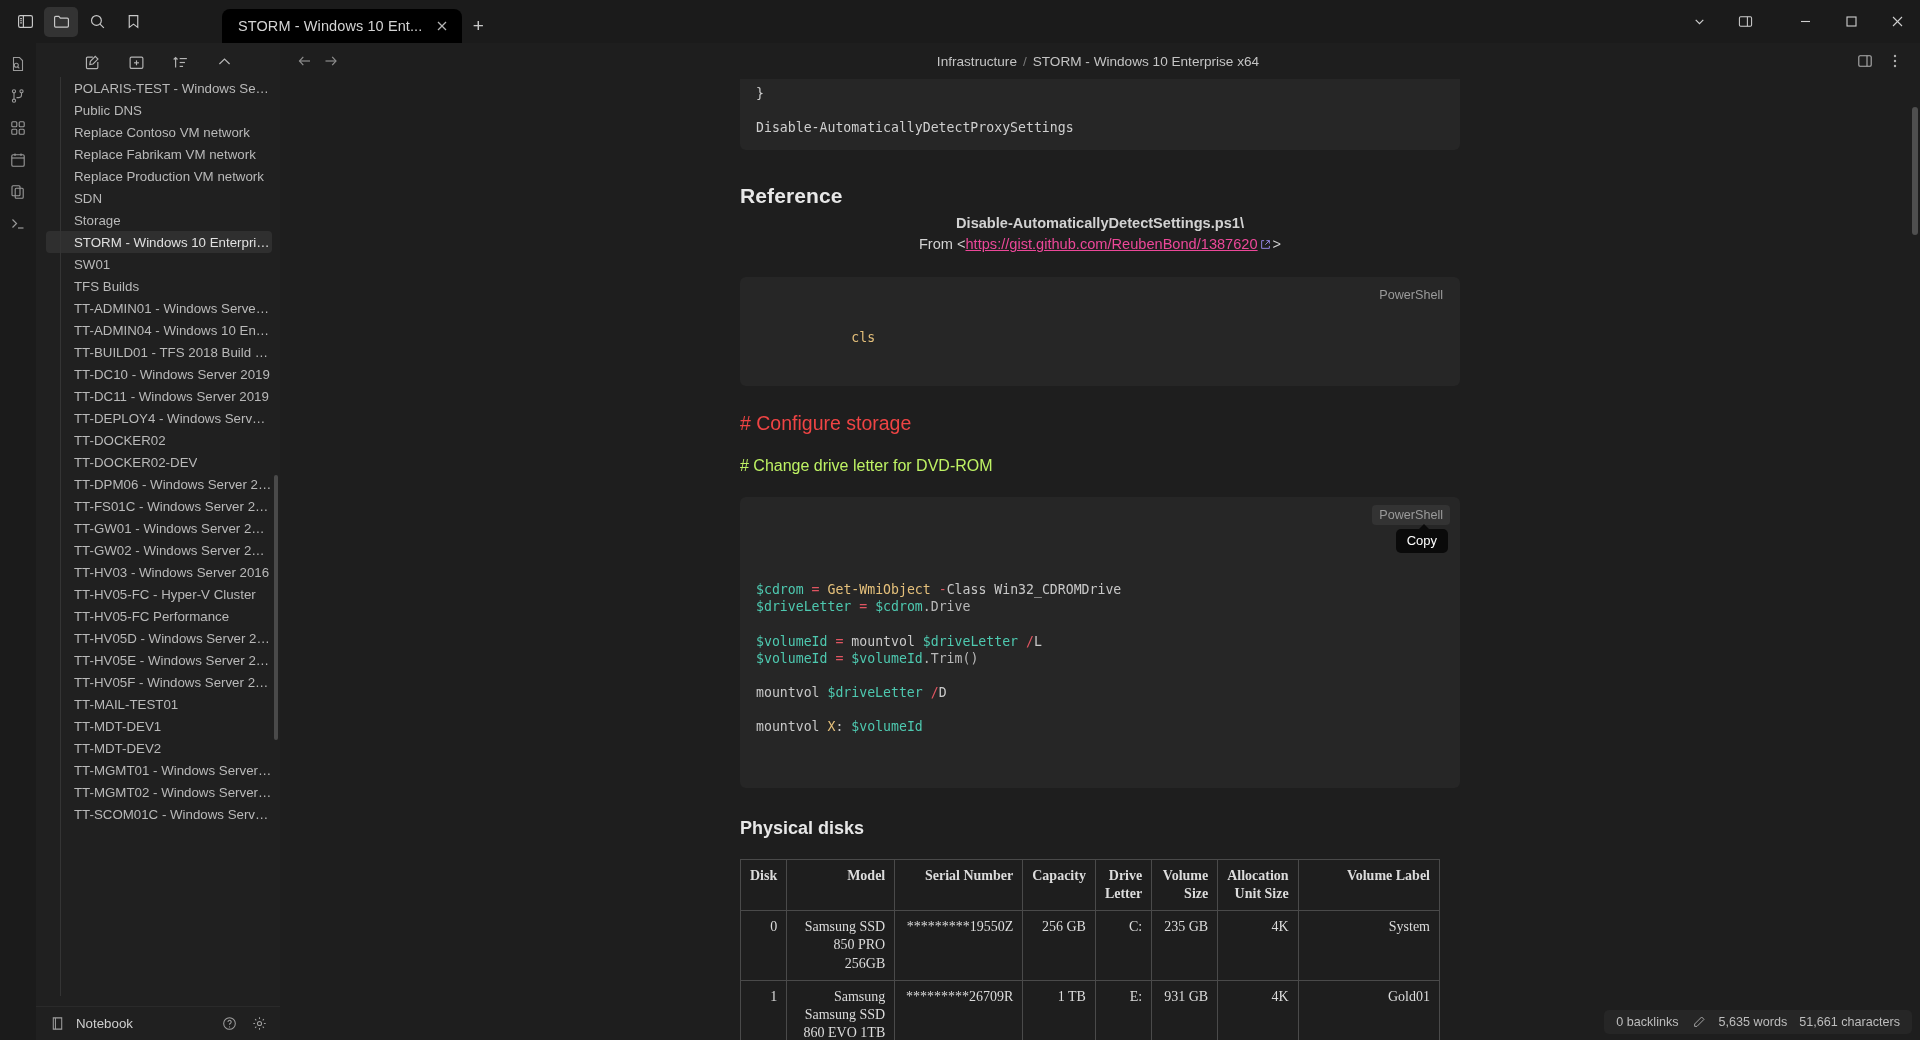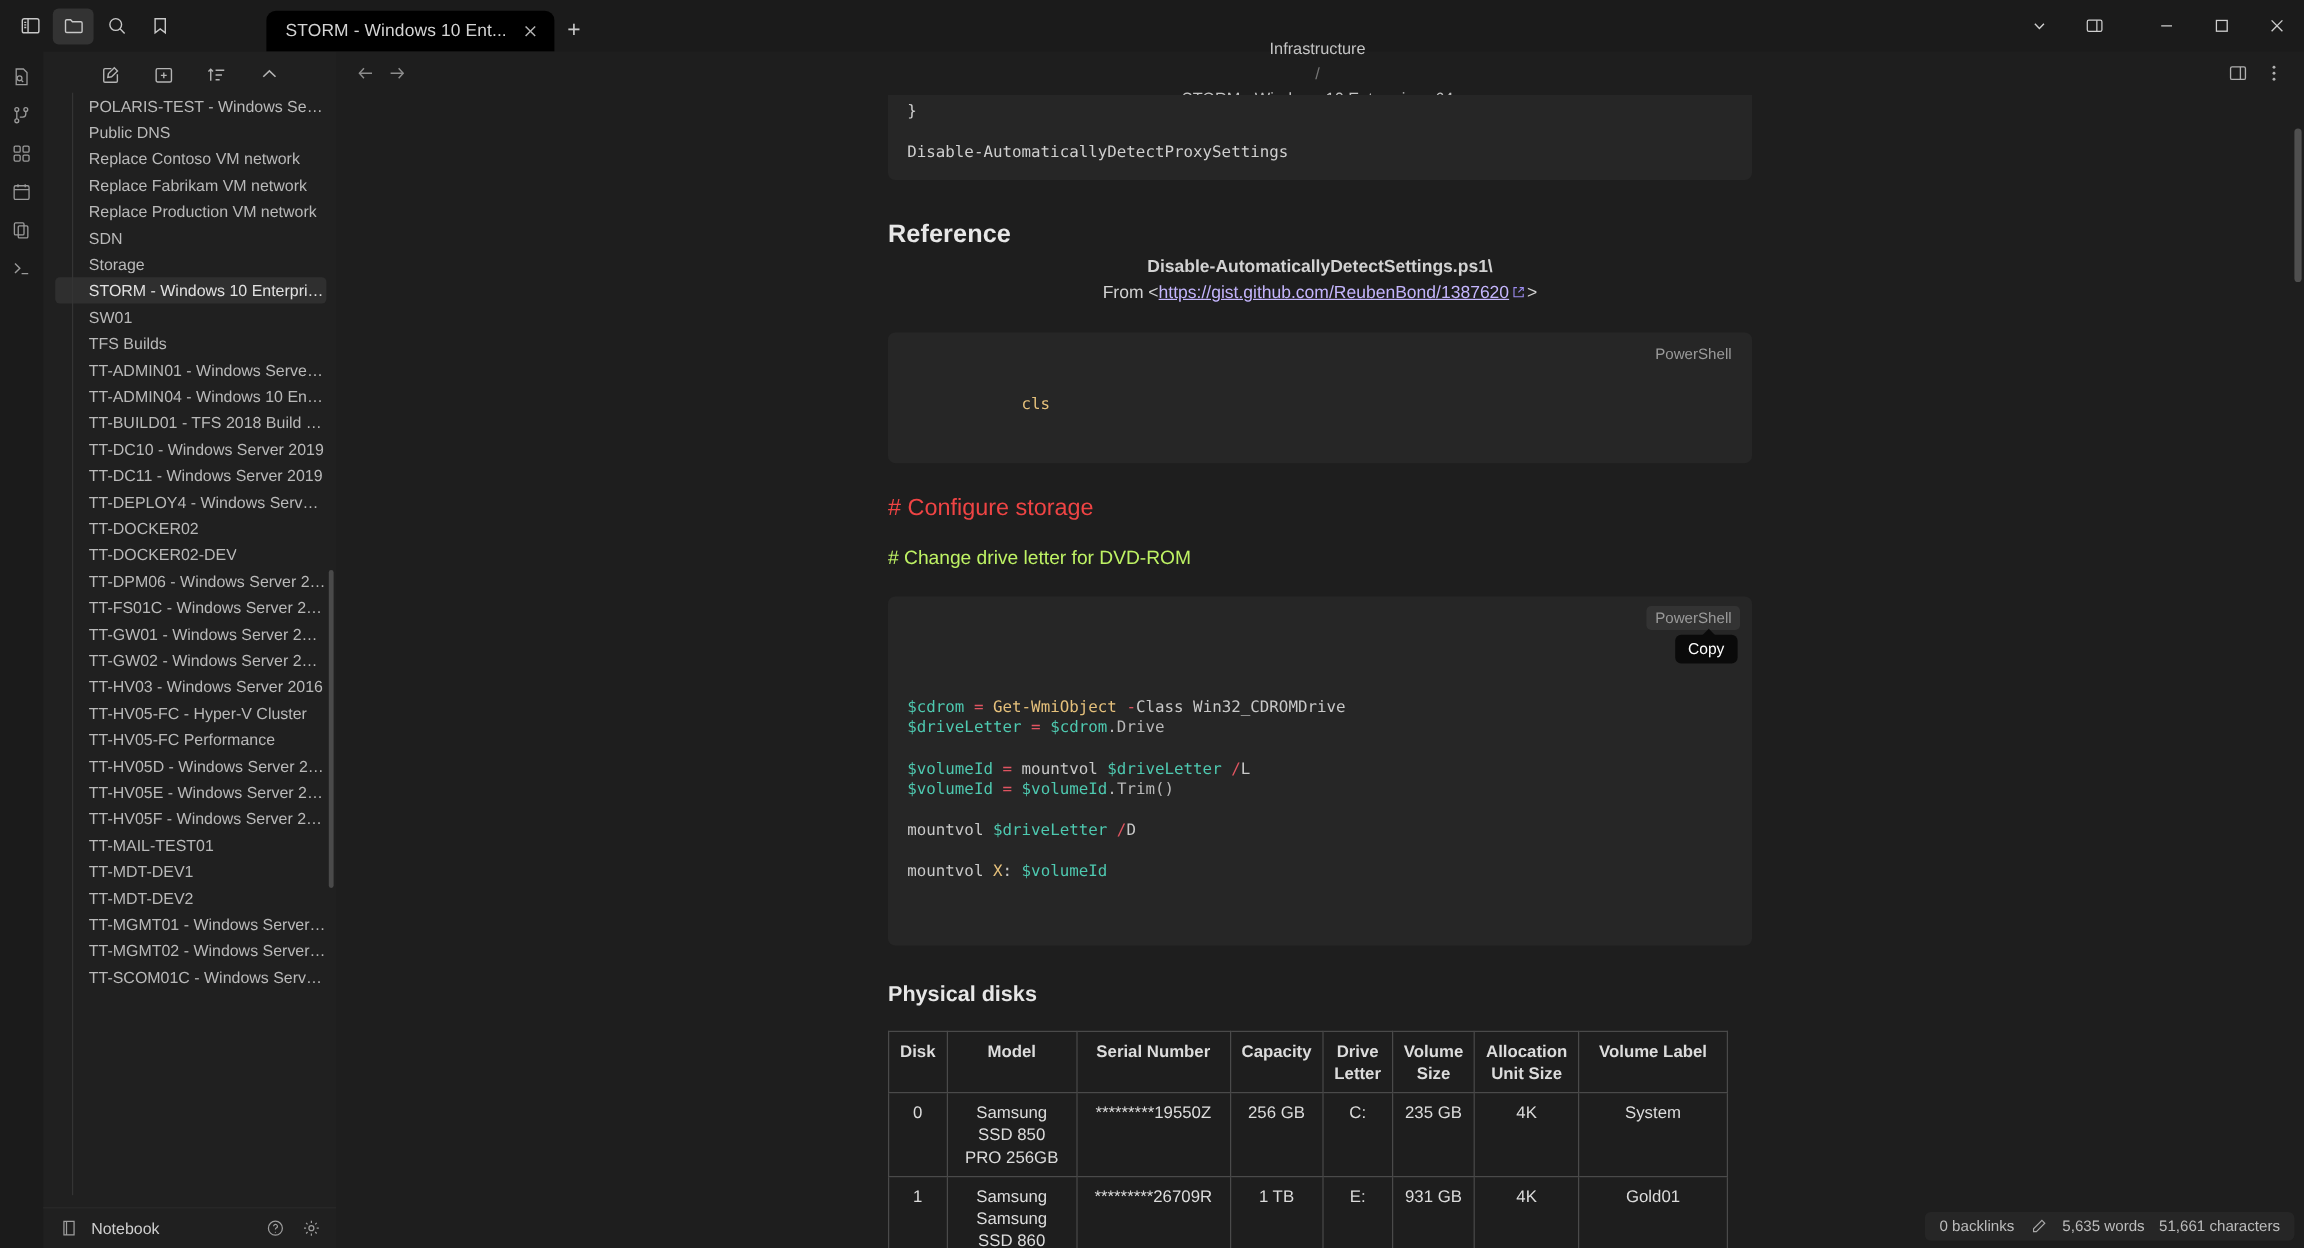--- a/index.html
+++ b/index.html
@@ -64,21 +64,21 @@
     height: 34px; display:flex; align-items:center; gap:8px; padding: 0 10px;
     border-top:1px solid #2a2a2a; color:#cfcfcf; font-size:13.3px;
   }
   .sb-footer .spacer { margin-left:auto; }
   .sb-footer .f-icon { width:22px;height:22px;display:flex;align-items:center;justify-content:center;color:#9e9e9e;}
 
   
   .editor { flex:1; background:#1e1e1e; display:flex; flex-direction:column; min-width:0; position:relative;}
   .ed-head { height: 36px; display:flex; align-items:center; padding: 0 12px; }
   .nav-arrow { width:26px;height:26px;display:flex;align-items:center;justify-content:center;color:#8d8d8d;font-size:16px;}
-  .breadcrumb { margin: 0 auto; font-size: 13.6px; color:#c4c4c4; display:flex; gap:6px; align-items:center;flex-direction:column;}
+  .breadcrumb { margin: 0 auto; font-size: 13.6px; color:#c4c4c4; display:flex; gap:6px; align-items:center;}
   .bc-sep { color:#777; }
   .ed-head-right { display:flex; gap:4px; }
   .ed-hr-icon { width:26px;height:26px;display:flex;align-items:center;justify-content:center;color:#b0b0b0;}
 
   .ed-scroll { flex:1; overflow:hidden; position:relative; }
   .doc { width: 720px; margin: 0 auto; padding-top: 0px; position:relative; }
 
   .codeblock {
     background: #262626; border-radius: 6px; padding: 14px 16px;
     font-family: "DejaVu Sans Mono", "Liberation Mono", monospace; font-size: 13.2px;
@@ -97,27 +97,28 @@
     content:""; position:absolute; top:-5px; left:22px; border-left:6px solid transparent;
     border-right:6px solid transparent; border-bottom:6px solid #0a0a0a;
   }
 
   h2.sec { font-size: 21px; font-weight:700; color:#e7e7e7; margin: 34px 0 0 0; letter-spacing:.1px;}
   h3.sec2 { font-size: 19.5px; font-weight:400; color:#ef4444; margin: 26px 0 0 0;}
   h3.sec3 { font-size: 16px; font-weight:400; color:#bef264; margin: 22px 0 0 0;}
   h2.sec-sm { font-size: 18px; font-weight:700; color:#e7e7e7; margin: 30px 0 0 0;}
   p.para { font-size:14.6px; color:#d2d2d2; line-height:1.42; margin-top: 5px; text-align: center;}
   p.para b { font-weight:700; }
-  a.link { color:#c4b5fd; text-decoration: underline; }
+  a.link { color:#ec4899; text-decoration: underline; }
   .ext-ico { display:inline-block; width:11px; height:11px; vertical-align:-1px; margin:0 2px;}
 
   table.disks { border-collapse: collapse; margin-top: 20px; font-size:14px; color:#dcdcdc; width: 700px;}
   table.disks th, table.disks td {
-    border: 1px solid #4a4a4a; padding: 7px 9px; text-align:center; vertical-align:top; font-weight:400;
+    border: 1px solid #4a4a4a; padding: 7px 9px; text-align:right; vertical-align:top; font-weight:400;
     line-height: 1.3;
+    font-family: Liberation Serif, serif;
   }
   table.disks th { font-weight:700; }
   .col-disk{width:42px} .col-model{width:108px} .col-serial{width:128px}
   .col-cap{width:64px} .col-dl{width:44px} .col-vs{width:66px} .col-aus{width:76px}
 
   
   .ed-vscroll { position:absolute; right:2px; top:28px; width:6px; height:128px; background:#4f4f4f; border-radius:3px;}
 
   
   .statusbar {

